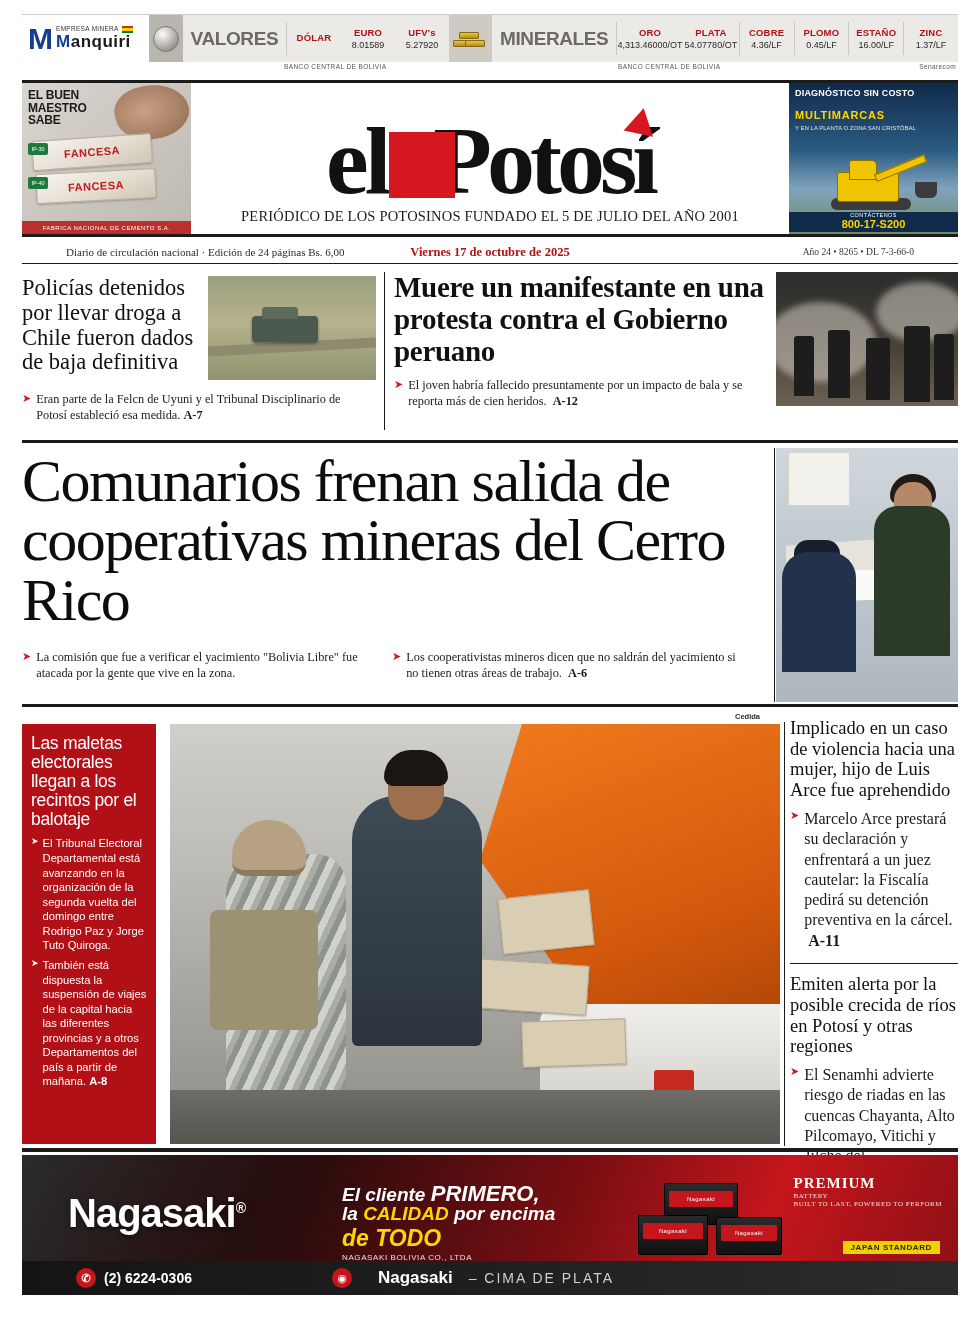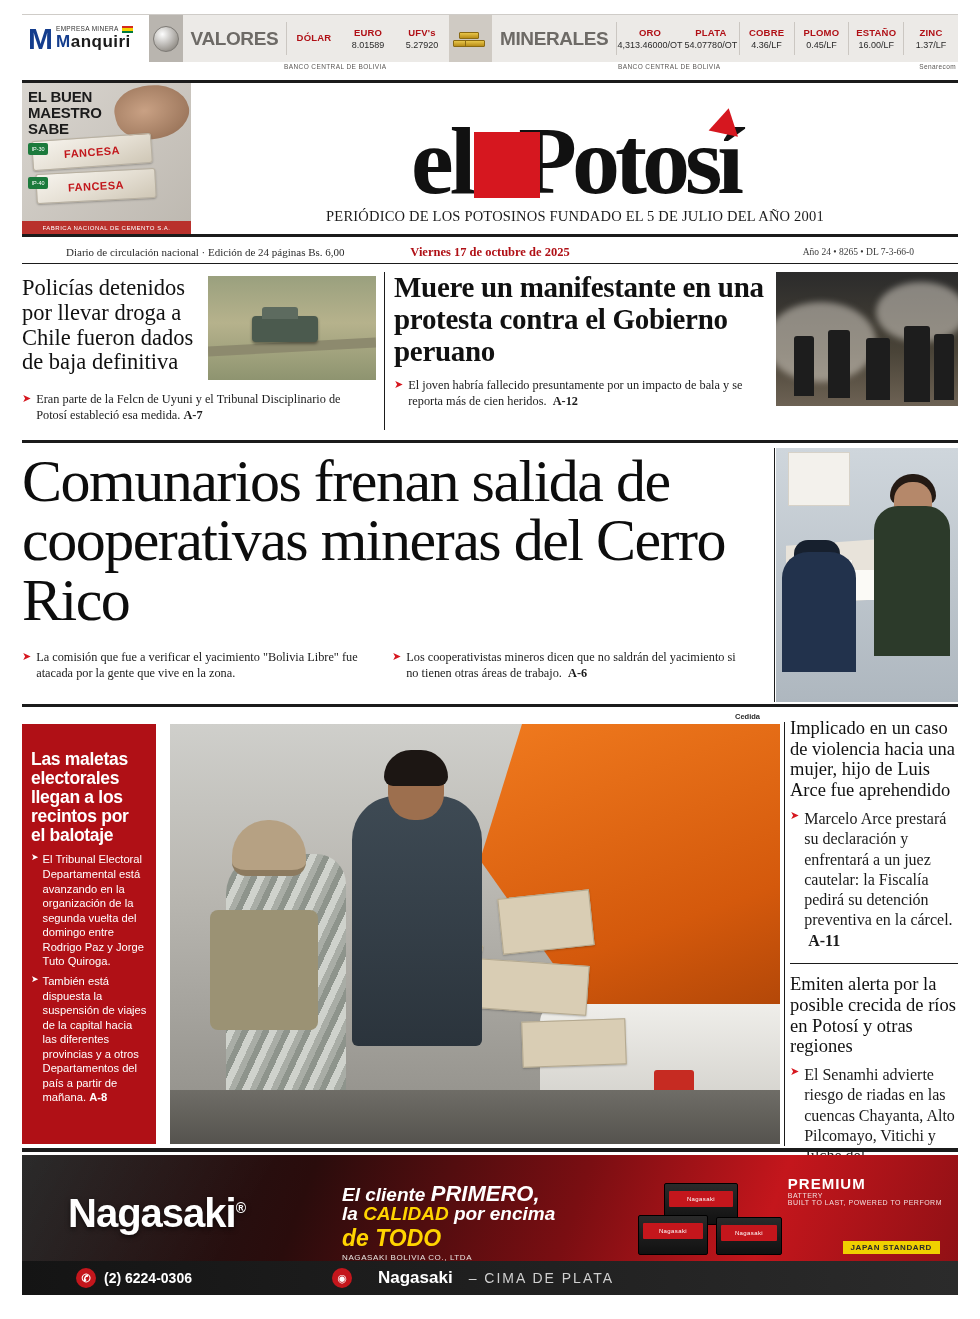--- a/index.html
+++ b/index.html
@@ -124,21 +124,21 @@
   }
   .ad-left {
     width: 170px; height: 151px;
     background: linear-gradient(135deg,#d9d5cf,#bdb8b0);
     position: relative; overflow: hidden;
     border-right: 1px solid #fff;
   }
   .ad-left .hl {
     position: absolute; top: 6px; left: 6px;
     font-family: "Liberation Sans", sans-serif;
-    font-weight: 700; font-size: 15px; color: #1b1b1b;
+    font-weight: 700; font-size: 12px; color: #1b1b1b;
     line-height: 1.05; letter-spacing: -.2px;
   }
   .fancesa-pack {
     position: absolute; border-radius: 3px;
     background: linear-gradient(160deg,#f7f4ee 0%, #e4ded2 55%, #cfc7b6 100%);
     border: 1px solid #b8b0a0;
     box-shadow: 0 1px 2px rgba(0,0,0,.25);
     display: flex; align-items: center; justify-content: center;
   }
   .fancesa-pack .brand {
@@ -346,23 +346,23 @@
   .cedida {
     position: absolute; right: 198px; top: 0;
     font-family: "Liberation Sans", sans-serif;
     font-weight: 700; font-size: 7.5px; color: #2a2a2a;
   }
   .bl-col {
     position: absolute; left: 0; top: 12px; width: 134px; height: 420px;
     background: #b01016; color: #fff; padding: 10px 9px;
   }
   .bl-col h3 {
-    margin: 16px 0 8px 0;
-    font-family: "Liberation Sans", sans-serif;
-    font-weight: 700; font-size: 17.5px; line-height: 1.08;
+    margin: 0 0 8px 0;
+    font-family: "Liberation Sans", sans-serif;
+    font-weight: 400; font-size: 17.5px; line-height: 1.08;
     letter-spacing: -.3px;
   }
   .bl-col .bitem { display: flex; gap: 4px; margin-bottom: 5px;}
   .bl-col .barrow { color: #fff; font-size: 9px; line-height: 1.3; flex: none;}
   .bl-col .btext {
     font-family: "Liberation Sans", sans-serif;
     font-size: 11.2px; line-height: 1.3;
   }
   .bl-col .btext b { font-weight: 700; }
 
@@ -475,21 +475,21 @@
     border: 1px solid #000; border-radius: 2px;
   }
   .battery .lbl {
     position: absolute; left: 4px; right: 4px; top: 7px; height: 16px;
     background: #c4161c; border-radius: 1px;
     color: #fff; font-family: "Liberation Sans", sans-serif; font-size: 6px;
     display: flex; align-items: center; justify-content: center; letter-spacing: .4px;
   }
   .prem {
     position: absolute; right: 16px; top: 20px;
-    font-family: Liberation Sans, sans-serif;
+    font-family: Liberation Serif, serif;
     font-weight: 700; font-size: 15px; color: #fff; letter-spacing: 1px;
   }
   .prem small { display: block; font-size: 7px; font-weight: 400; color: #f1dede; letter-spacing: .5px; }
   .japan {
     position: absolute; right: 18px; top: 86px;
     background: #f0d000; color: #2a2a2a;
     font-family: "Liberation Sans", sans-serif; font-weight: 700;
     font-size: 8px; padding: 2px 8px; letter-spacing: .6px;
   }
   .ad-footer {
@@ -624,20 +624,36 @@
       <div class="logo-el">el</div>
       <div class="logo-red"></div>
       <div class="logo-potosi">
         <span>Potosí</span>
         <span class="tri"></span>
       </div>
     </div>
     <div class="mh-tag">PERIÓDICO DE LOS POTOSINOS FUNDADO EL 5 DE JULIO DEL AÑO 2001</div>
   </div>
 
+  <div class="ad-right">
+    <div class="t1">DIAGNÓSTICO SIN COSTO</div>
+    <div class="t2">MULTIMARCAS</div>
+    <div class="t3">Y EN LA PLANTA O ZONA SAN CRISTÓBAL</div>
+    <div class="excavator">
+      <div class="exc-track"></div>
+        <div class="exc-body"></div>
+        <div class="exc-cab"></div>
+      <div class="exc-arm"></div>
+        <div class="exc-buck"></div>
+    </div>
+    <div class="contact">
+      <div class="c1">CONTÁCTENOS</div>
+      <div class="c2">800-17-S200</div>
+    </div>
+  </div>
 </div>
 
 <div class="dateline">
   <div class="dl-left">Diario de circulación nacional · Edición de 24 páginas Bs. 6,00</div>
   <div class="dl-center">Viernes 17 de octubre de 2025</div>
   <div class="dl-right">Año 24 • 8265 • DL 7-3-66-0</div>
 </div>
 
 <div class="strip1">
 

